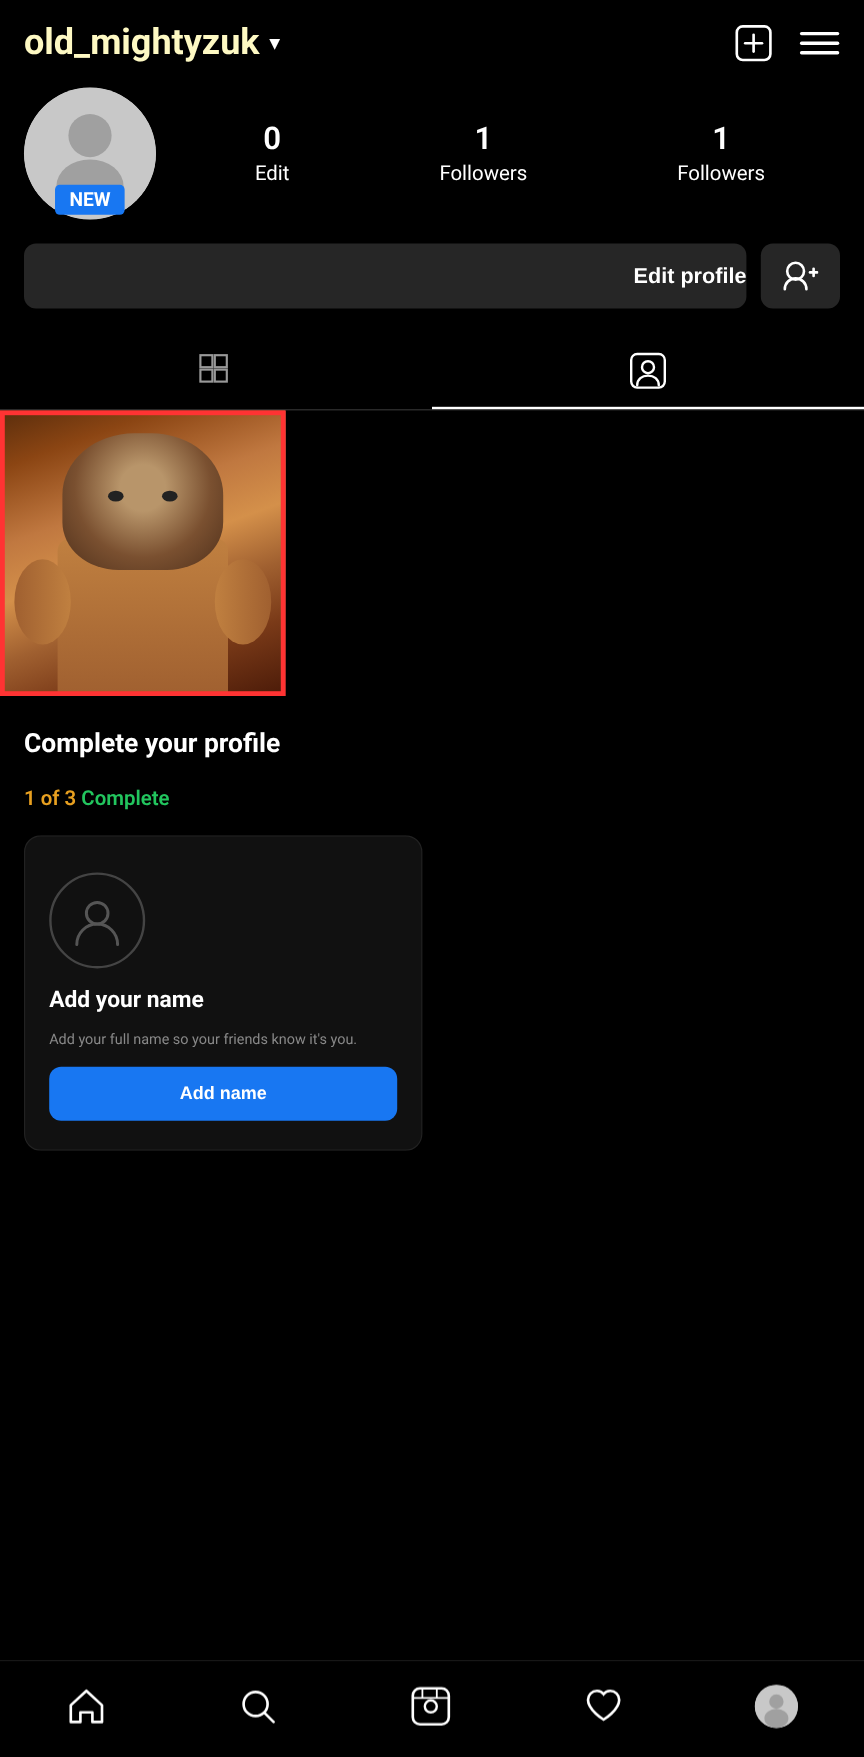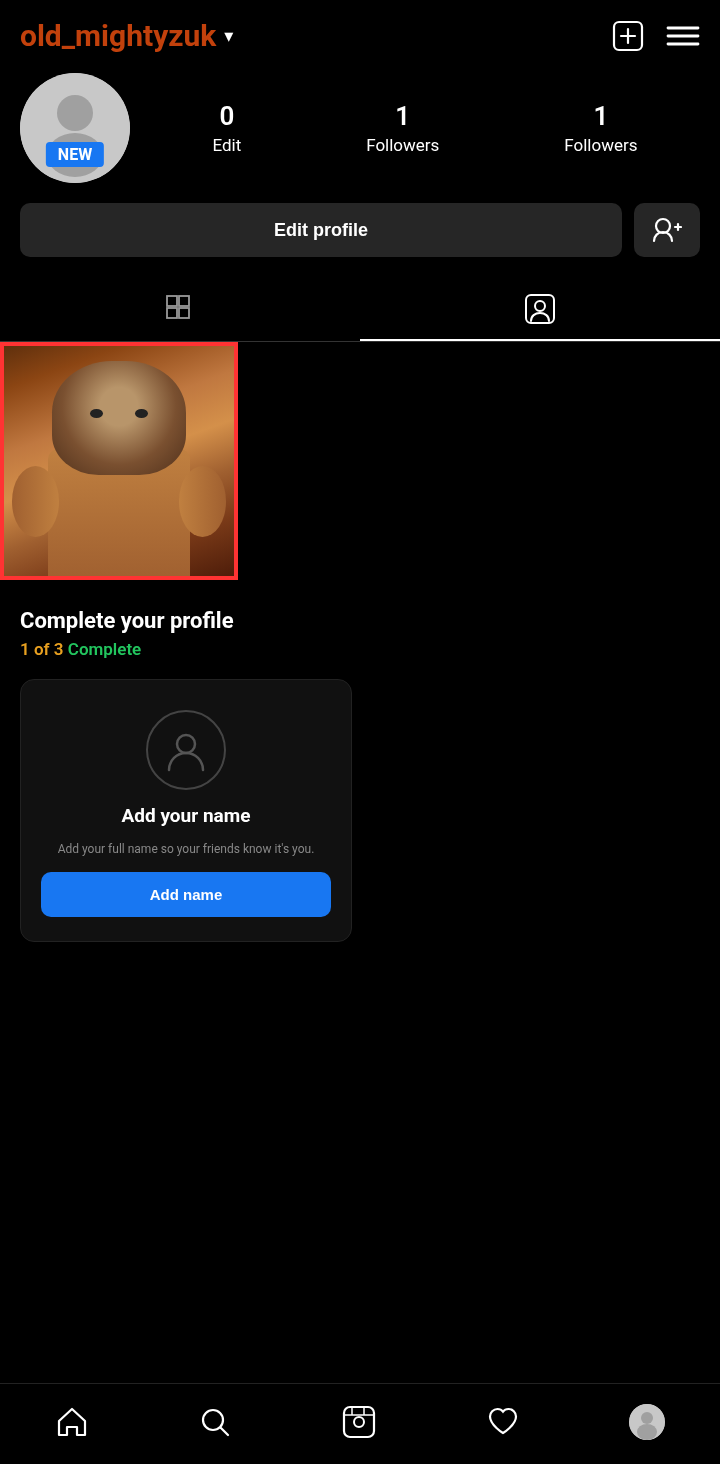--- a/index.html
+++ b/index.html
@@ -21,21 +21,21 @@
       padding: 18px 20px 10px 20px;
     }
     .header-left {
       display: flex;
       align-items: center;
       gap: 8px;
     }
     .header-username {
       font-size: 30px;
       font-weight: 700;
-      color: #c2410c;
+      color: #fef9c3;
     }
     .chevron-icon {
       font-size: 18px;
       color: #fff;
     }
     .header-right {
       display: flex;
       align-items: center;
       gap: 22px;
     }
@@ -66,21 +66,21 @@
       height: 110px;
       border-radius: 50%;
       background: #c8c8c8;
       display: flex;
       align-items: center;
       justify-content: center;
       overflow: hidden;
     }
     .new-badge {
       position: absolute;
-      bottom: 16px;
+      bottom: 4px;
       left: 50%;
       transform: translateX(-50%);
       background: #1877f2;
       color: #fff;
       font-size: 16px;
       font-weight: 700;
       padding: 3px 12px;
       border-radius: 4px;
     }
     .stats-container {
@@ -113,20 +113,21 @@
     .edit-profile-btn {
       flex: 1;
       background: #262626;
       color: #fff;
       border: none;
       border-radius: 10px;
       padding: 12px 0;
       font-size: 18px;
       font-weight: 600;
       cursor: pointer;
+      text-align: right;
     }
     .add-friend-btn {
       background: #262626;
       color: #fff;
       border: none;
       border-radius: 10px;
       padding: 14px 18px;
       font-size: 22px;
       cursor: pointer;
       display: flex;
@@ -185,21 +186,21 @@
     }
 
     
     .complete-profile-section {
       padding: 28px 20px 20px 20px;
     }
     .complete-title {
       font-size: 22px;
       font-weight: 700;
       color: #fff;
-      margin-bottom: 6px;
+      margin-bottom: 23px;
     }
     .complete-subtitle {
       font-size: 17px;
       color: #888;
     }
     .complete-subtitle span {
       color: #22c55e;
       font-weight: 600;
     }
 
@@ -210,21 +211,21 @@
       margin-top: 20px;
       overflow: hidden;
     }
     .profile-card {
       flex: 0 0 calc(50% - 8px);
       background: #111;
       border-radius: 14px;
       padding: 30px 20px 24px 20px;
       display: flex;
       flex-direction: column;
-      align-items: center;
+      align-items: flex-start;
       gap: 14px;
       border: 1px solid #222;
     }
     .card-icon {
       width: 80px;
       height: 80px;
       border-radius: 50%;
       border: 2px solid #444;
       display: flex;
       align-items: center;

